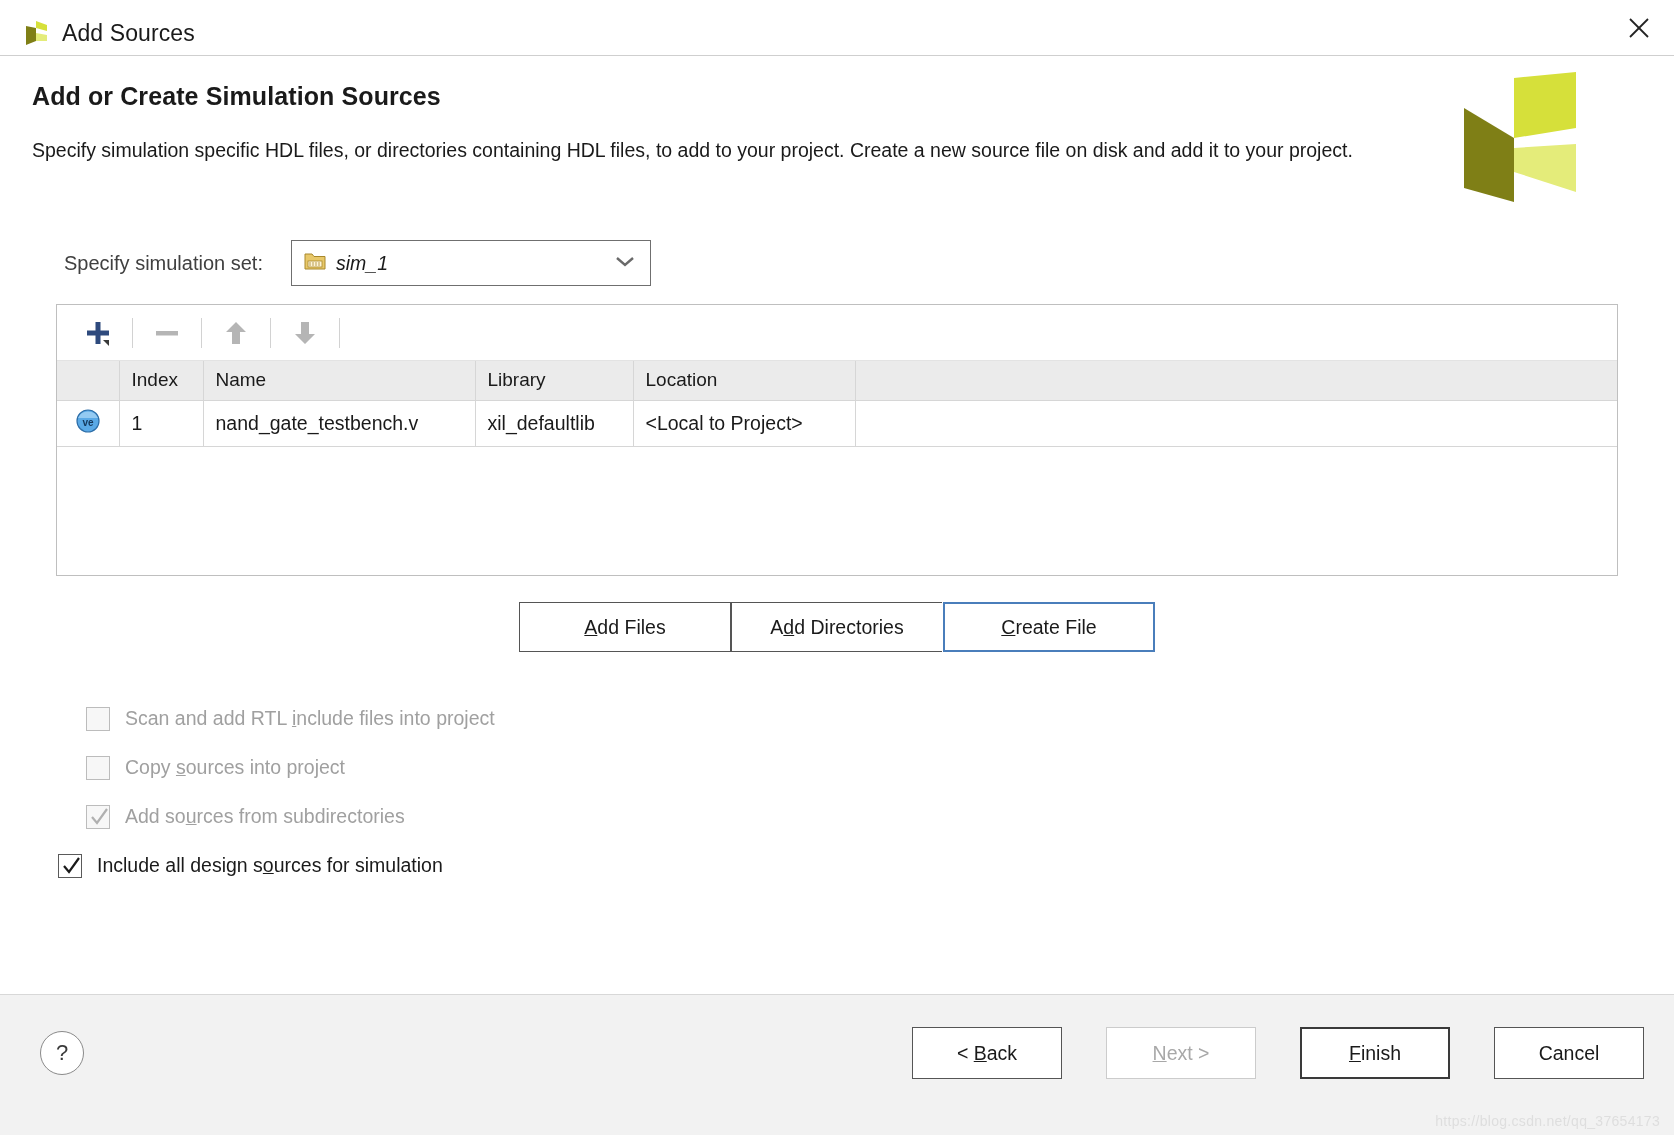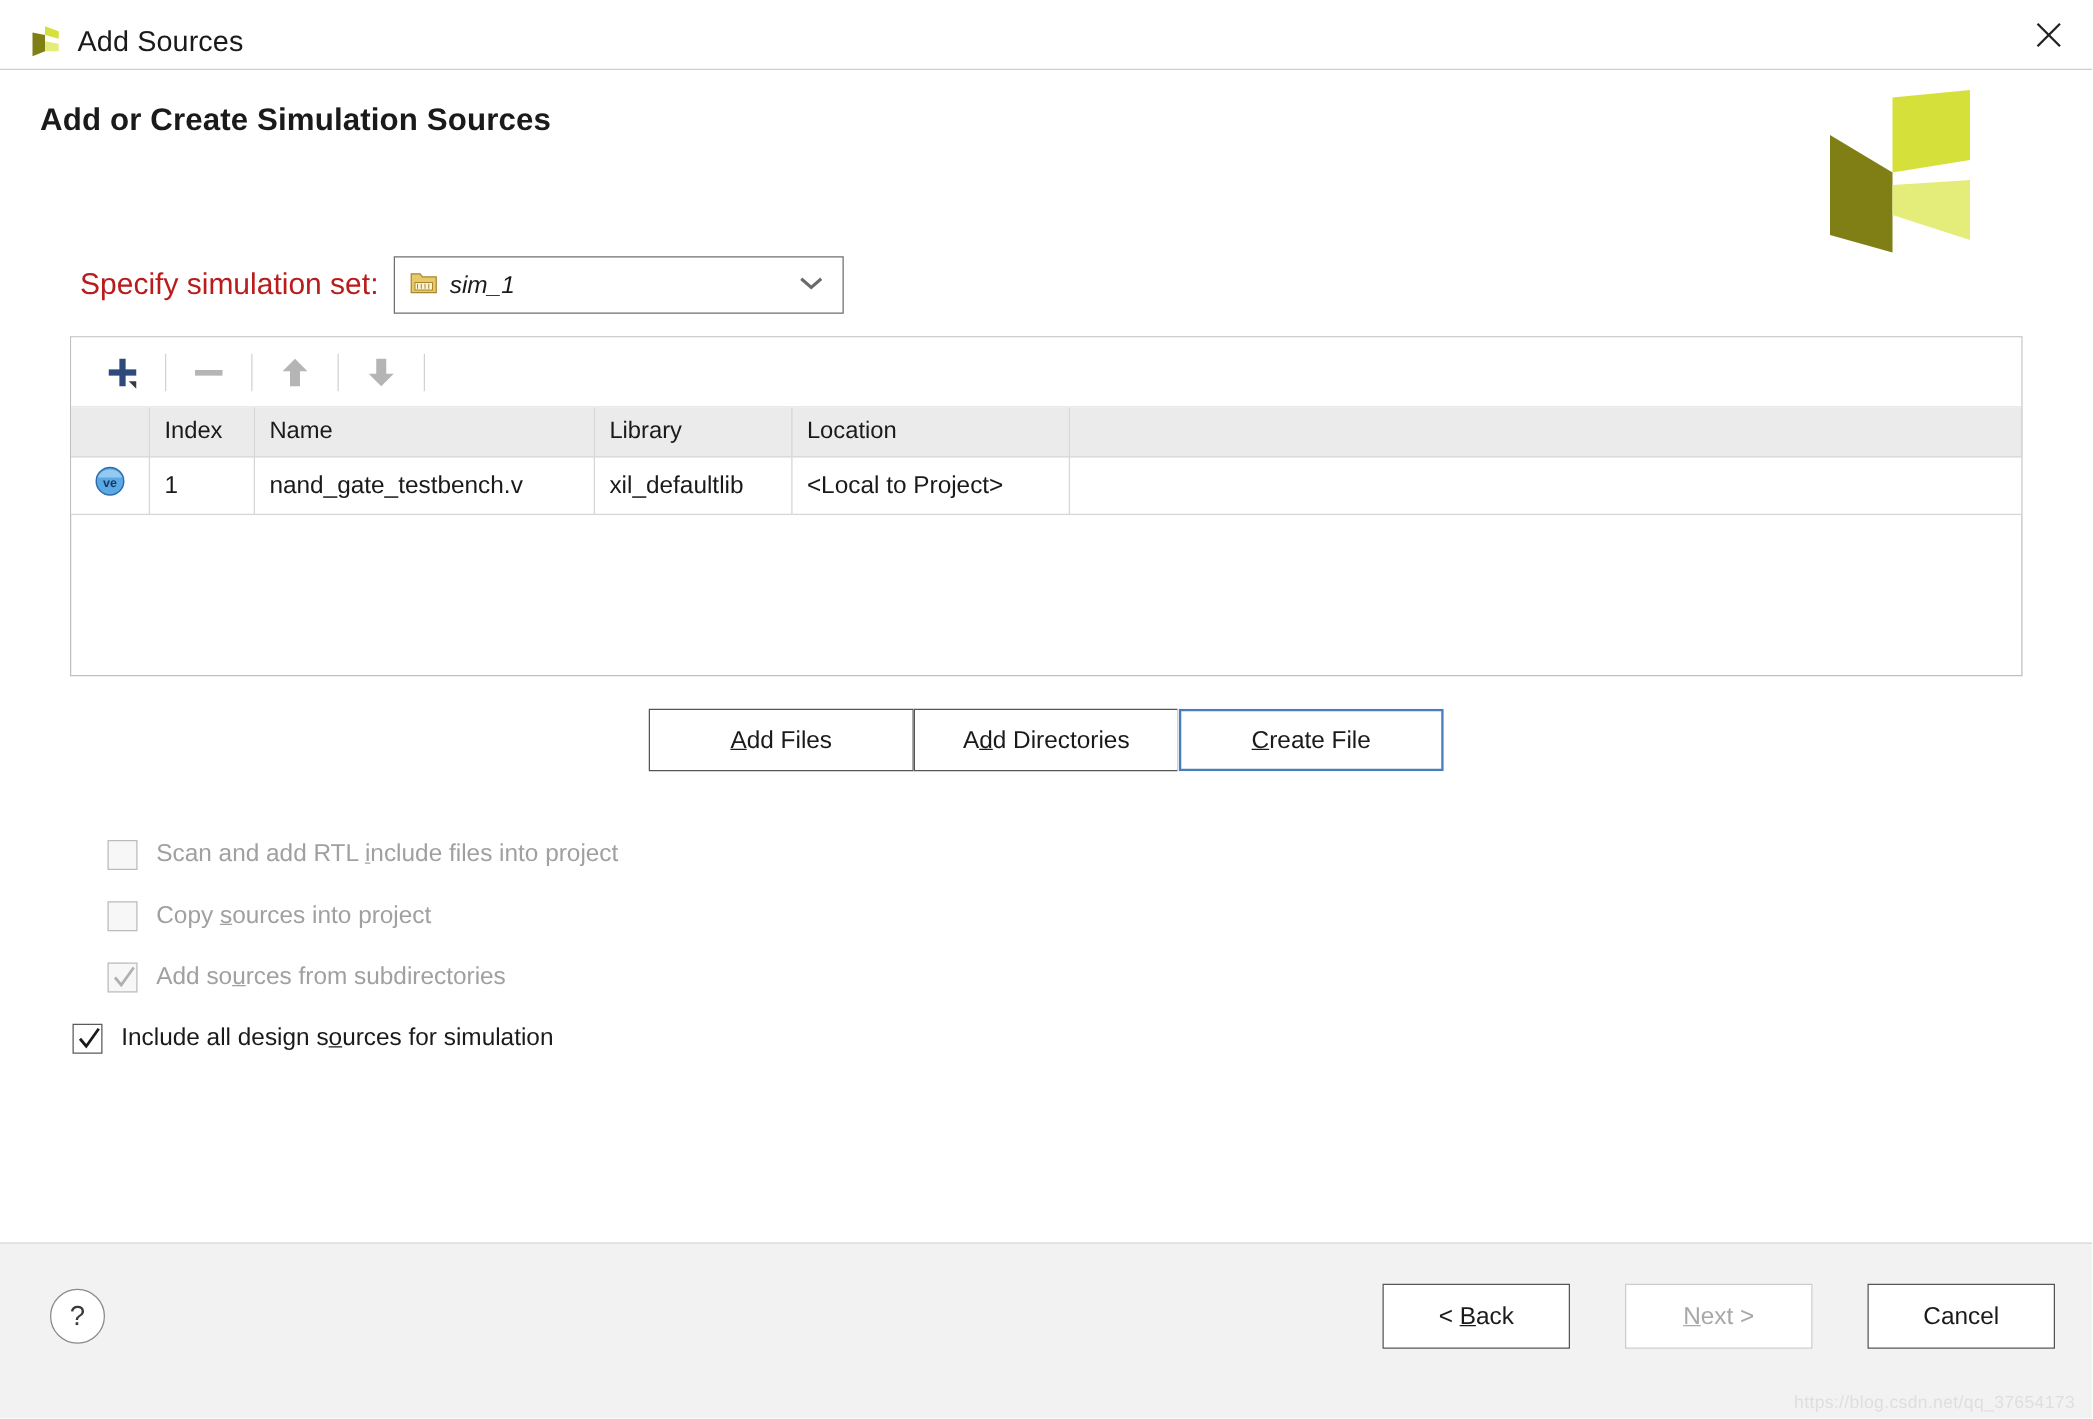--- a/index.html
+++ b/index.html
@@ -91,23 +91,23 @@
   }
 
   .simset-row {
     display: flex;
     align-items: center;
     margin-top: 64px;
     margin-bottom: 18px;
     padding-left: 32px;
   }
   .simset-label {
-    font-size: 24px;
-    color: #b91c1c;
-    margin-right: 12px;
+    font-size: 20px;
+    color: #404040;
+    margin-right: 28px;
   }
   .combo {
     width: 360px;
     height: 46px;
     border: 1px solid #6f6f6f;
     background: #ffffff;
     display: flex;
     align-items: center;
     padding: 0 10px 0 12px;
     box-sizing: border-box;
@@ -334,20 +334,21 @@
     <span class="tb-close">
       <svg width="22" height="22" viewBox="0 0 22 22">
         <line x1="2" y1="2" x2="20" y2="20" stroke="#222" stroke-width="1.8"></line>
         <line x1="20" y1="2" x2="2" y2="20" stroke="#222" stroke-width="1.8"></line>
       </svg>
     </span>
   </div>
 
   <div class="header">
     <h1>Add or Create Simulation Sources</h1>
+    <p class="desc">Specify simulation specific HDL files, or directories containing HDL files, to add to your project. Create a new source file on disk and add it to your project.</p>
     <span class="brand-logo">
       <svg width="132" height="140" viewBox="0 0 132 140">
         <polygon points="58,8 120,2 120,58 58,68" fill="#d6e03a"></polygon>
         <polygon points="8,38 58,68 58,132 8,118" fill="#7f7f16"></polygon>
         <polygon points="58,78 120,74 120,122 58,102" fill="#e4ec7a"></polygon>
       </svg>
     </span>
   </div>
 
   <div class="body">
@@ -482,18 +483,21 @@
 
   <div class="footer">
     <div class="help-btn">?</div>
     <div class="footer-btns">
       <div class="btn">
         <span>&lt; <span class="mn">B</span>ack</span>
       </div>
       <div class="btn disabled">
         <span><span class="mn">N</span>ext &gt;</span>
       </div>
+      <div class="btn defaultbtn">
+        <span><span class="mn">F</span>inish</span>
+      </div>
       <div class="btn">Cancel</div>
     </div>
     <div class="watermark">https://blog.csdn.net/qq_37654173</div>
   </div>
 
 </div>
 
 </body></html>

